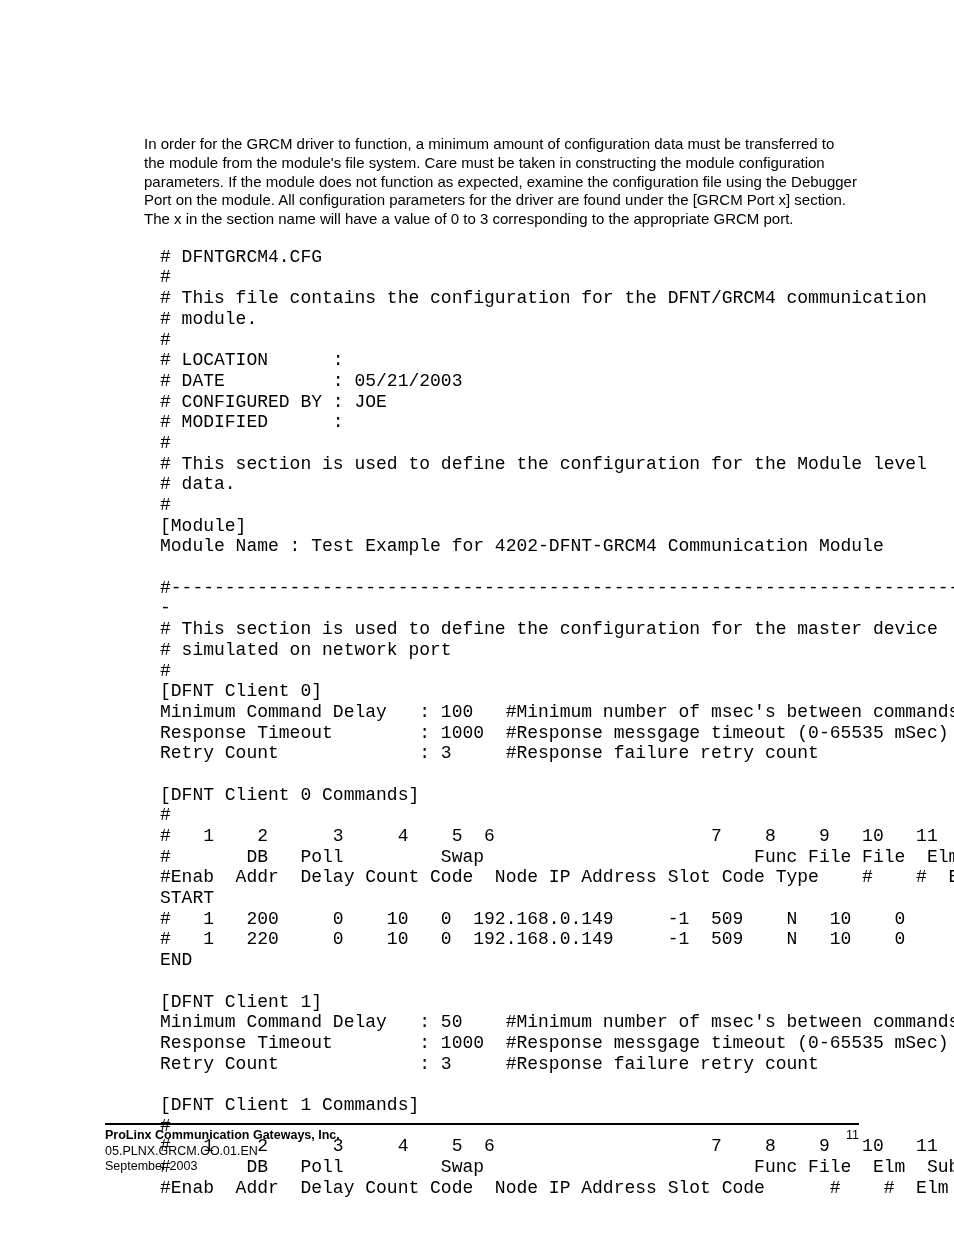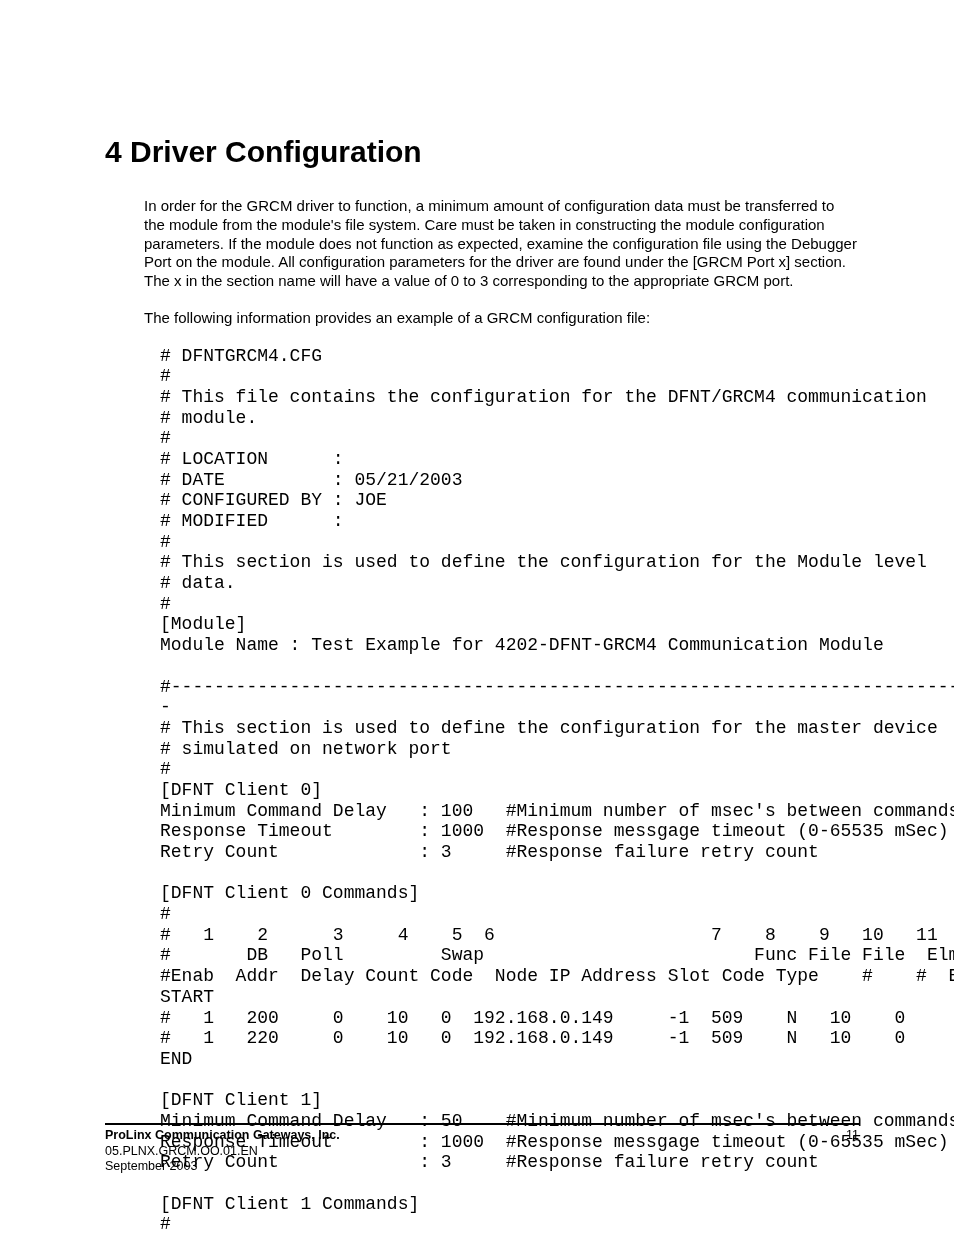--- a/index.html
+++ b/index.html
@@ -44,25 +44,23 @@
     font-size: 12.5px;
     line-height: 1.25;
   }
   .footer .row { display: flex; justify-content: space-between; }
   .footer .company { font-weight: bold; }
 </style>
 </head>
 <body>
 
 <div class="page">
-  <h1>4  Driver Configuration</h1>
 
   <p class="body-text">In order for the GRCM driver to function, a minimum amount of configuration data must be transferred to the module from the module's file system.  Care must be taken in constructing the module configuration parameters.  If the module does not function as expected, examine the configuration file using the Debugger Port on the module.  All configuration parameters for the driver are found under the [GRCM Port x] section.  The x in the section name will have a value of 0 to 3 corresponding to the appropriate GRCM port.</p>
 
-  <p class="body-text">The following information provides an example of a GRCM configuration file:</p>
 
   <pre class="config"># DFNTGRCM4.CFG
 #
 # This file contains the configuration for the DFNT/GRCM4 communication
 # module.
 #
 # LOCATION      :
 # DATE          : 05/21/2003
 # CONFIGURED BY : JOE
 # MODIFIED      :

